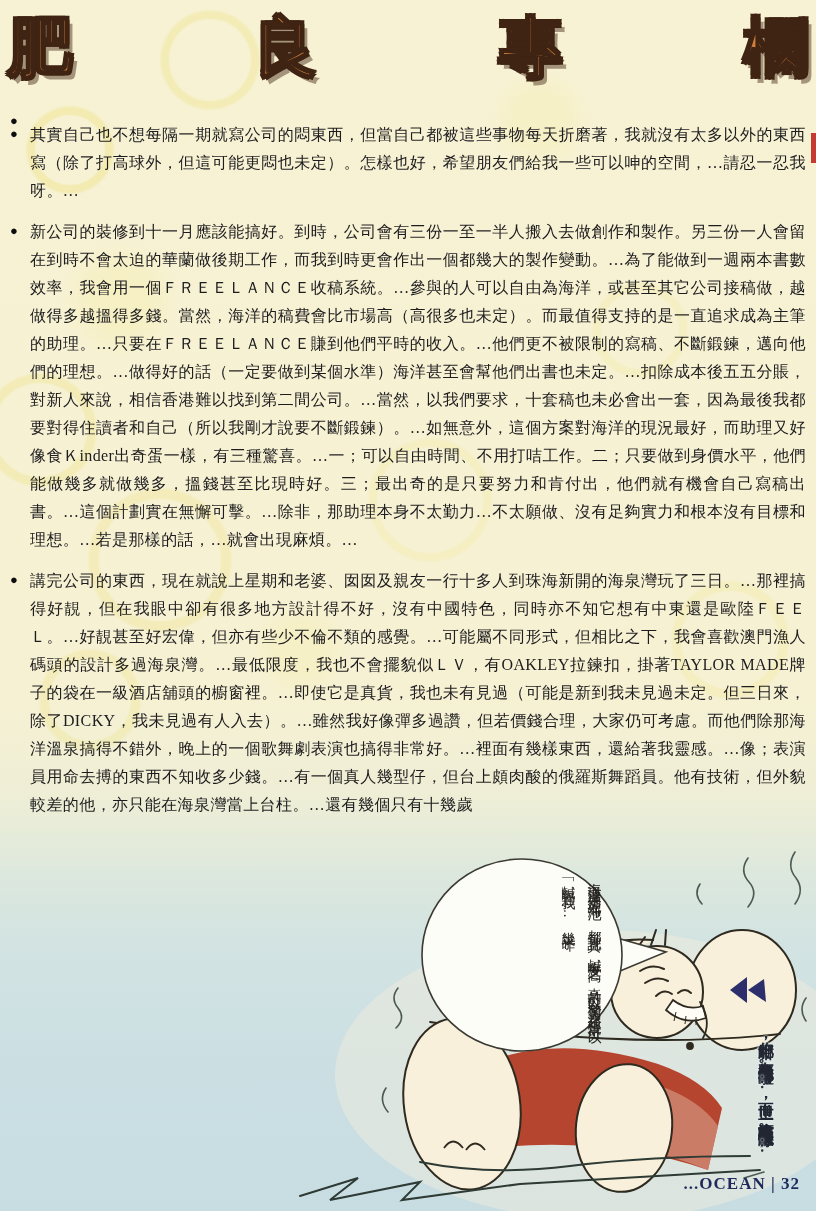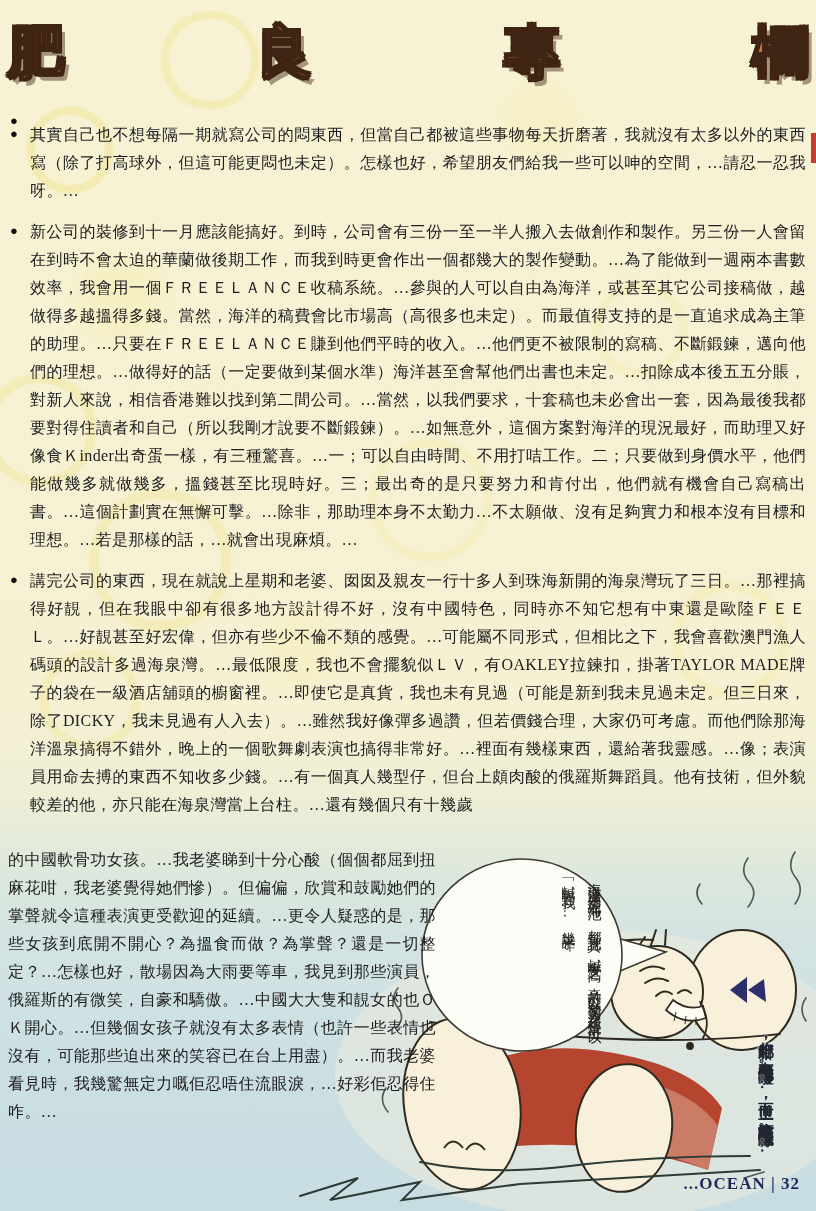--- a/index.html
+++ b/index.html
@@ -30,22 +30,22 @@
       radial-gradient(circle at 120px 300px, rgba(244,234,150,.4) 0px, rgba(244,234,150,.4) 30px, transparent 60px),
       radial-gradient(circle at 300px 650px, rgba(244,234,150,.35) 0px, rgba(244,234,150,.35) 24px, transparent 50px);
     background-repeat:no-repeat;
   }
 
   .masthead{
     position:relative;z-index:2;
     padding:6px 8px 0 8px;height:92px;
   }
   .masthead .title{
-    font-family:Liberation Sans, sans-serif;
-    font-weight:900;font-size:56px;line-height:92px;
+    font-family:Liberation Mono, monospace;
+    font-weight:900;font-size:64px;line-height:92px;
     color:#d0803c;
     letter-spacing:0;
     text-align:justify;text-align-last:justify;
     -webkit-text-stroke:2px #3f2313;
     text-shadow:
       -2px -2px 0 #3f2313, 2px -2px 0 #3f2313,
       -2px  2px 0 #3f2313, 2px  2px 0 #3f2313,
        5px  6px 0 rgba(62,34,16,.45);
     transform:scaleY(1.0);
   }
@@ -195,21 +195,20 @@
         <path d="M300 356 L358 338 L330 360 L420 342 L402 360 L520 344 L760 330"></path>
         <path d="M420 322 q70 14 150 4 t180 -10"></path>
       </g>
 
       <g>
         <polygon points="610,96 666,112 608,136" fill="#fdfdf8" stroke="#3a3a33" stroke-width="1.6"></polygon>
         <ellipse cx="522" cy="115" rx="100" ry="96" fill="#fdfdf8" stroke="#3a3a33" stroke-width="1.6"></ellipse>
       </g>
     </svg>
 
-    <div class="wrap-text">的中國軟骨功女孩。…我老婆睇到十分心酸（個個都屈到扭麻花咁，我老婆覺得她們慘）。但偏偏，欣賞和鼓勵她們的掌聲就令這種表演更受歡迎的延續。…更令人疑惑的是，那些女孩到底開不開心？為搵食而做？為掌聲？還是一切整定？…怎樣也好，散場因為大雨要等車，我見到那些演員，俄羅斯的有微笑，自豪和驕傲。…中國大大隻和靚女的也ＯＫ開心。…但幾個女孩子就沒有太多表情（也許一些表情也沒有，可能那些迫出來的笑容已在台上用盡）。…而我老婆看見時，我幾驚無定力嘅佢忍唔住流眼淚，…好彩佢忍得住咋。…</div>
 
     <div class="bubble-text">海洋溫泉個「死海池」，都算認真。鹹度之高，真的可以令整個人浮起（幾乎可以「鹹」過我。…幾乎咋）。</div>
 
     <div class="side-caption">你咁肥，有無鹽份你都浮啦。…而世上，應該沒有嘢可以鹹得過你。…</div>
 
     <div class="page-footer">...OCEAN | 32</div>
   </div>
 
   <div class="red-edge-mark"></div>
 </div>

